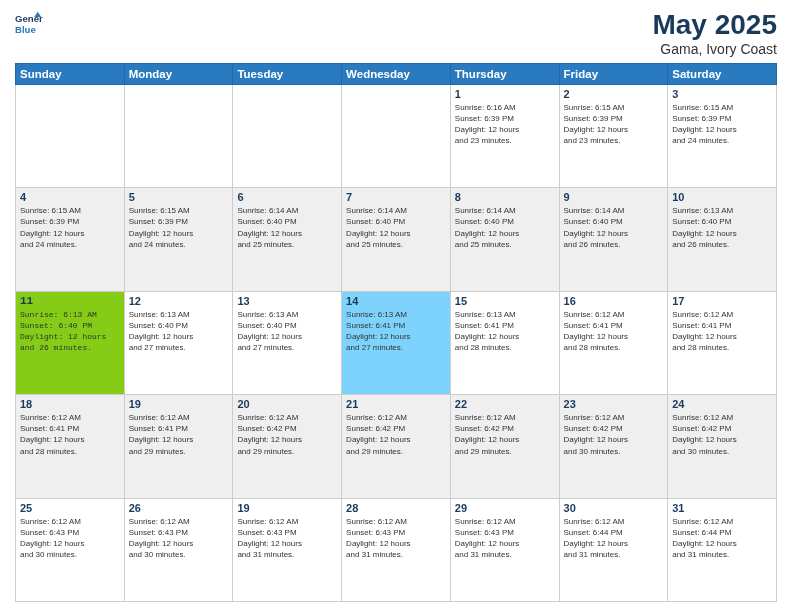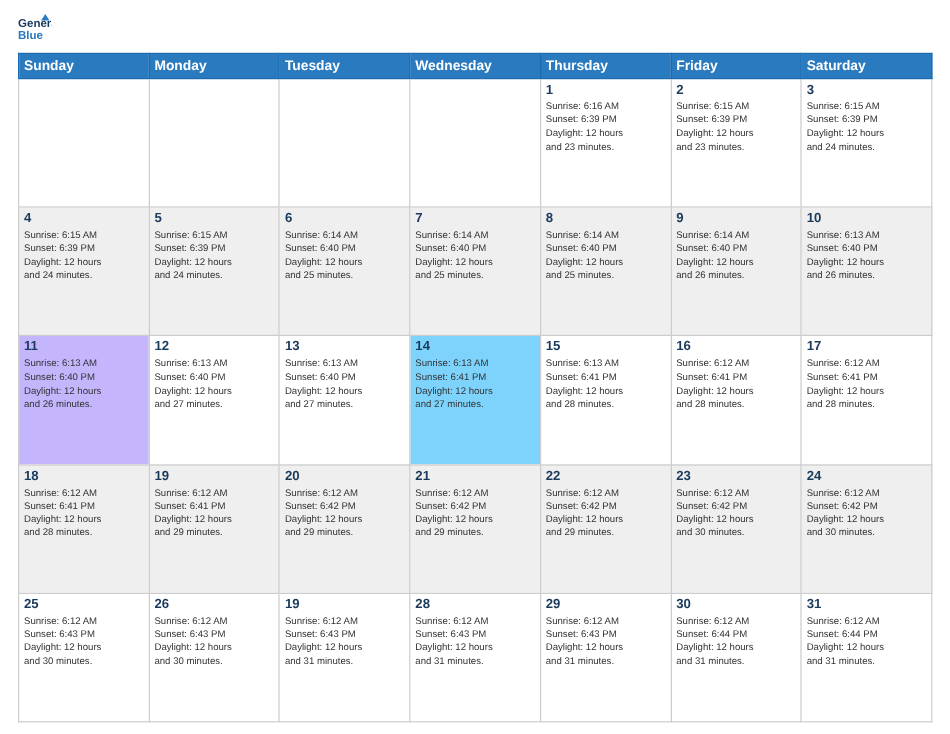--- a/index.html
+++ b/index.html
@@ -90,20 +90,24 @@
 <body>
 
 <div class="page">
   <div class="header">
     <div class="logo">
       <svg class="logo-icon" viewBox="0 0 32 32">
         <text x="0" y="14" font-size="11" font-weight="bold" fill="#1a3a5c">General</text>
         <text x="0" y="26" font-size="11" font-weight="bold" fill="#2a7abf">Blue</text>
         <polygon points="22,8 30,8 26,2" fill="#2a7abf"></polygon>
       </svg>
+    </div>
+    <div class="title-block">
+      <div class="main-title">May 2025</div>
+      <div class="subtitle">Gama, Ivory Coast</div>
     </div>
   </div>
 
   <table class="calendar">
     <thead>
       <tr>
         <th>Sunday</th>
         <th>Monday</th>
         <th>Tuesday</th>
         <th>Wednesday</th>
@@ -185,21 +189,21 @@
           </td>
           <td style="background: rgb(239, 239, 239);">
             <span class="day-num">10</span>
             <div class="day-info" style="white-space: pre-line;">Sunrise: 6:13 AM
 Sunset: 6:40 PM
 Daylight: 12 hours
 and 26 minutes.</div>
           </td>
         </tr>
         <tr>
-          <td style="background: #c4b5fd;">
+          <td style="background: #84cc16; font-family: Liberation Mono, monospace;">
             <span class="day-num">11</span>
             <div class="day-info" style="white-space: pre-line;">Sunrise: 6:13 AM
 Sunset: 6:40 PM
 Daylight: 12 hours
 and 26 minutes.</div>
           </td>
           <td style="background: rgb(255, 255, 255); margin-left: 24px;">
             <span class="day-num">12</span>
             <div class="day-info" style="white-space: pre-line;">Sunrise: 6:13 AM
 Sunset: 6:40 PM

